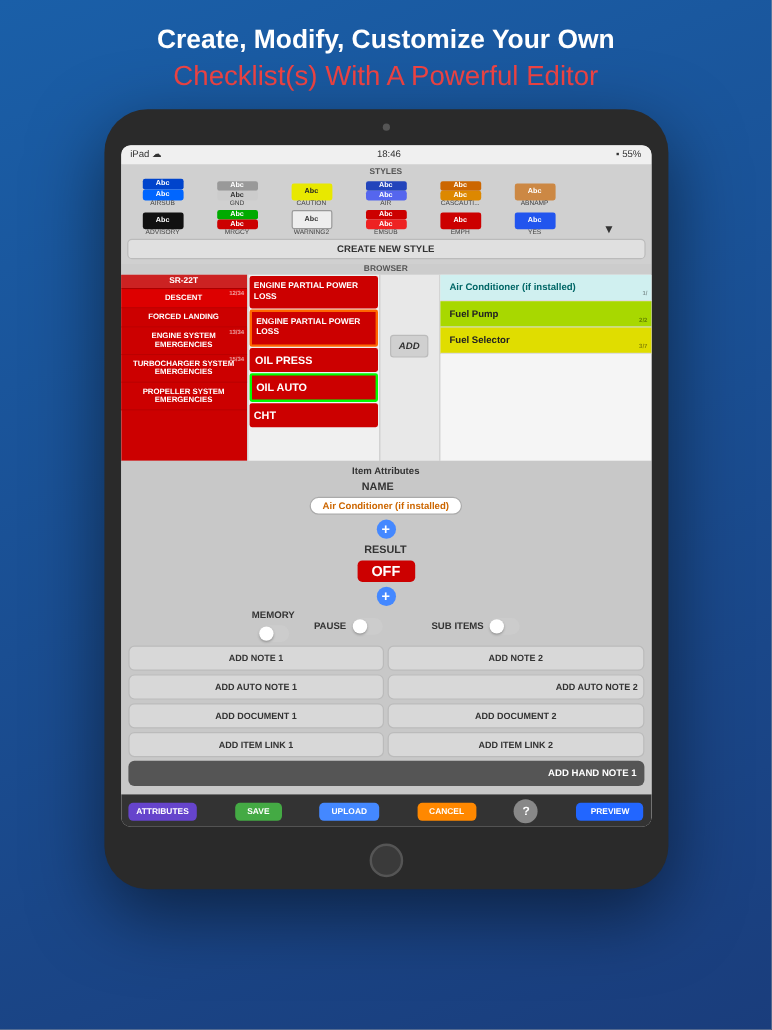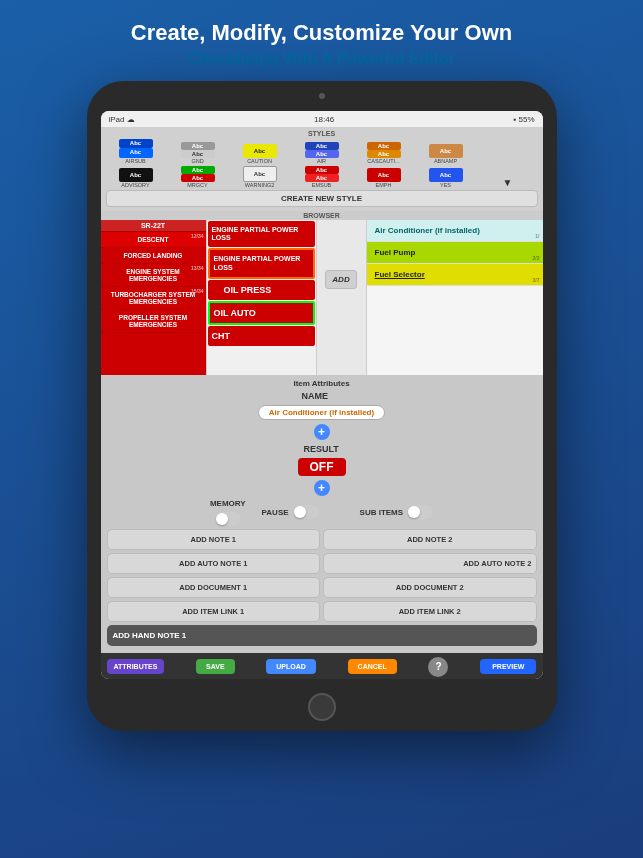--- a/index.html
+++ b/index.html
@@ -10,21 +10,21 @@
       font-family: -apple-system, BlinkMacSystemFont, 'Helvetica Neue', Arial, sans-serif;
       overflow: hidden;
       position: relative;
     }
   </style>
 </head>
 <body>
 
 <div style="text-align:center; padding: 18px 48px 12px;">
   <div style="color:white; font-size:22px; font-weight:700; line-height:1.35;">Create, Modify, Customize Your Own</div>
-  <div style="color:#0369a1; font-size:16px; font-weight:700; line-height:1.35;">Checklist(s) With A Powerful Editor</div>
+  <div style="color:#ef4444; font-size:23px; font-weight:400; line-height:1.35;">Checklist(s) With A Powerful Editor</div>
 </div>
 
 <div style="width:470px; height:650px; background:#2a2a2a; border-radius:36px; margin:0 auto; position:relative; padding:30px 14px 52px; box-shadow:0 20px 60px rgba(0,0,0,0.5);">
 
   <div style="width:6px;height:6px;background:#555;border-radius:50%;position:absolute;top:12px;left:50%;transform:translateX(-50%);"></div>
 
   <div style="width:100%;height:100%;background:#e0e0e0;border-radius:8px;overflow:hidden;position:relative;display:flex;flex-direction:column;">
 
     <div style="background:#f0f0f0;display:flex;justify-content:space-between;align-items:center;padding:2px 8px;font-size:8px;color:#333;height:16px;flex-shrink:0;">
       <span>iPad ☁</span>
@@ -136,39 +136,39 @@
           <span style="position:absolute;top:1px;right:2px;font-size:5px;color:rgba(255,255,255,0.6);">15/34</span>
         </div>
         <div style="background:#cc0000;color:white;font-size:6.5px;font-weight:700;padding:4px 3px;border-bottom:1px solid #bb0000;text-align:center;cursor:pointer;">
           <span>PROPELLER SYSTEM EMERGENCIES</span>
         </div>
       </div>
 
       <div style="width:110px;background:#f0f0f0;flex-shrink:0;border-left:1px solid #ccc;">
         <div style="background:#cc0000;color:white;font-size:7px;font-weight:700;padding:5px 4px;margin:1px;border-radius:2px;cursor:pointer;line-height:1.2;">ENGINE PARTIAL POWER LOSS</div>
         <div style="background:#cc0000;color:white;font-size:7px;font-weight:700;padding:5px 4px;margin:1px;border-radius:2px;cursor:pointer;border:2px solid #ff6600;line-height:1.2;">ENGINE PARTIAL POWER LOSS</div>
-        <div style="background:#cc0000;color:white;font-size:9px;font-weight:700;padding:5px 16px;margin:1px;border-radius:2px;cursor:pointer;">OIL PRESS</div>
+        <div style="background:#cc0000;color:white;font-size:9px;font-weight:700;padding:5px 5px;margin:1px;border-radius:2px;cursor:pointer;">OIL PRESS</div>
         <div style="background:#cc0000;color:white;font-size:9px;font-weight:700;padding:5px 4px;margin:1px;border-radius:2px;cursor:pointer;border:2px solid lime;">OIL AUTO</div>
         <div style="background:#cc0000;color:white;font-size:9px;font-weight:700;padding:5px 4px;margin:1px;border-radius:2px;cursor:pointer;">CHT</div>
       </div>
 
       <div style="width:50px;background:#e8e8e8;flex-shrink:0;border-left:1px solid #ccc;display:flex;align-items:flex-start;justify-content:center;padding-top:50px;font-style:italic;">
         <div style="background:#d0d0d0;border:1px solid #bbb;border-radius:3px;font-size:8px;font-weight:700;color:#333;padding:4px 6px;cursor:pointer;text-align:center;">ADD</div>
       </div>
 
       <div style="flex:1;background:#f5f5f5;border-left:1px solid #ccc;">
         <div style="padding:6px 8px;font-size:8px;font-weight:600;border-bottom:1px solid #ddd;background:#d0f0f0;color:#006666;cursor:pointer;position:relative;">
           <span>Air Conditioner (if installed)</span>
           <span style="position:absolute;bottom:2px;right:3px;font-size:5px;color:rgba(0,0,0,0.4);">1/</span>
         </div>
         <div style="padding:6px 8px;font-size:8px;font-weight:700;border-bottom:1px solid #ddd;background:#a8d800;color:#222;cursor:pointer;position:relative;">
           <span>Fuel Pump</span>
           <span style="position:absolute;bottom:2px;right:3px;font-size:5px;color:rgba(0,0,0,0.4);">2/2</span>
         </div>
-        <div style="padding:6px 8px;font-size:8px;font-weight:700;border-bottom:1px solid #ddd;background:#e0dd00;color:#222;cursor:pointer;position:relative;text-decoration:underline;">
+        <div style="padding:6px 8px;font-size:8px;font-weight:700;border-bottom:1px solid #ddd;background:#e0dd00;color:#222;cursor:pointer;position:relative;">
           <span>Fuel Selector</span>
           <span style="position:absolute;bottom:2px;right:3px;font-size:5px;color:rgba(0,0,0,0.4);">3/7</span>
         </div>
       </div>
     </div>
 
     <div style="background:#c8c8c8;padding:4px 6px;flex-shrink:0;">
       <div style="text-align:center;font-size:8px;font-weight:700;color:#333;margin-bottom:3px;">Item Attributes</div>
 
       <div style="display:flex;align-items:center;gap:4px;margin-bottom:3px;flex-direction:column;">
@@ -225,21 +225,21 @@
           <span>ADD DOCUMENT 2</span>
         </div>
         <div style="background:#d8d8d8;border:1px solid #bbb;border-radius:5px;text-align:center;font-size:7.5px;font-weight:600;color:#333;padding:5px 4px;cursor:pointer;">
           <span>ADD ITEM LINK 1</span>
         </div>
         <div style="background:#d8d8d8;border:1px solid #bbb;border-radius:5px;text-align:center;font-size:7.5px;font-weight:600;color:#333;padding:5px 4px;cursor:pointer;">
           <span>ADD ITEM LINK 2</span>
         </div>
       </div>
 
-      <div style="background:#555;color:white;border-radius:5px;text-align:left;font-size:8px;font-weight:700;padding:6px;margin-bottom:3px;cursor:pointer;">ADD HAND NOTE 1</div>
+      <div style="background:#555;color:white;border-radius:5px;text-align:right;font-size:8px;font-weight:700;padding:6px;margin-bottom:3px;cursor:pointer;">ADD HAND NOTE 1</div>
     </div>
 
     <div style="background:#333;display:flex;align-items:center;justify-content:space-between;padding:4px 6px;gap:3px;flex-shrink:0;">
       <div style="background:#6644cc;color:white;border-radius:4px;font-size:7px;font-weight:700;padding:4px 7px;cursor:pointer;">ATTRIBUTES</div>
       <div style="background:#44aa44;color:white;border-radius:4px;font-size:7px;font-weight:700;padding:4px 10px;cursor:pointer;">SAVE</div>
       <div style="background:#4488ff;color:white;border-radius:4px;font-size:7px;font-weight:700;padding:4px 10px;cursor:pointer;">UPLOAD</div>
       <div style="background:#ff8800;color:white;border-radius:4px;font-size:7px;font-weight:700;padding:4px 10px;cursor:pointer;">CANCEL</div>
       <div style="background:#888;color:white;border-radius:50%;width:20px;height:20px;display:flex;align-items:center;justify-content:center;font-size:10px;font-weight:700;cursor:pointer;flex-shrink:0;">?</div>
       <div style="background:#2266ff;color:white;border-radius:4px;font-size:7px;font-weight:700;padding:4px 12px;cursor:pointer;">PREVIEW</div>
     </div>

